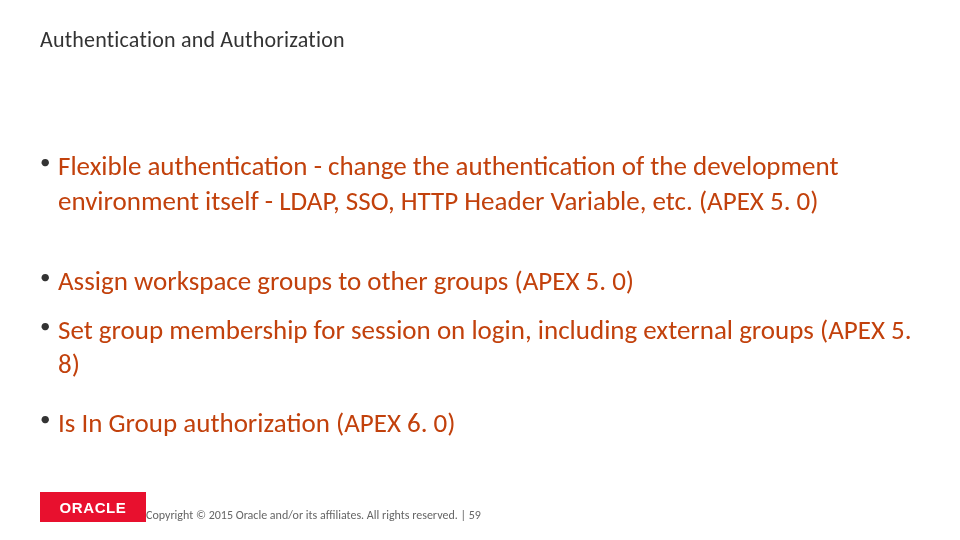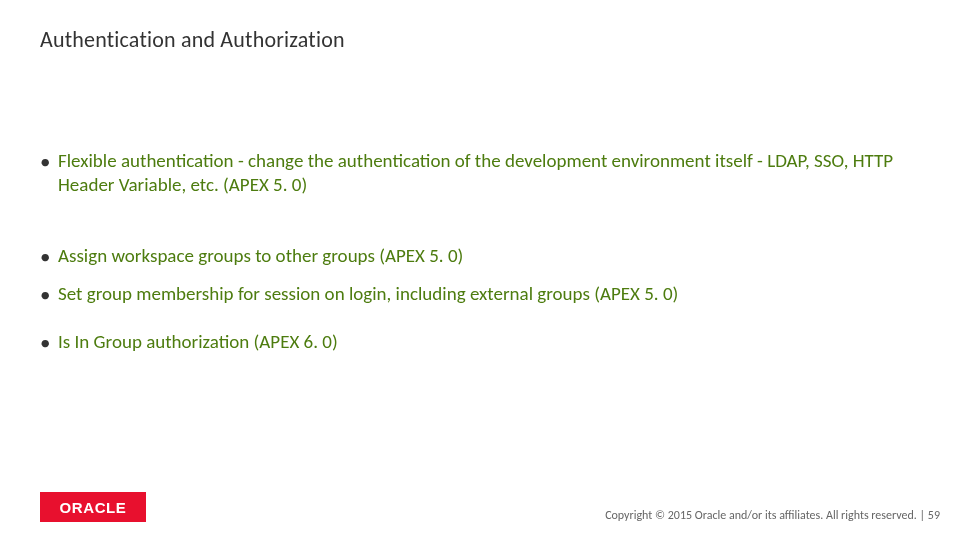--- a/index.html
+++ b/index.html
@@ -14,23 +14,23 @@
     font-size: 22px;
     font-weight: 400;
     color: #333;
     margin-bottom: 96px;
     letter-spacing: 0.2px;
   }
   .bullets {
     list-style: none;
   }
   .bullets li {
-    font-size: 19px;
+    font-size: 27px;
     line-height: 1.28;
-    color: #4d7c0f;
+    color: #c2410c;
     padding-left: 18px;
     position: relative;
     margin-bottom: 24px;
   }
   .bullets li::before {
     content: "•";
     position: absolute;
     left: 0;
     top: 0;
     color: #333;
@@ -42,21 +42,20 @@
   .bullets li.tight {
     margin-bottom: 14px;
   }
   .footer {
     position: absolute;
     left: 40px;
     right: 20px;
     bottom: 18px;
     display: flex;
     align-items: flex-end;
-    justify-content: space-between;
   }
   .logo {
     width: 106px;
     height: 30px;
     background: #e8102e;
     display: flex;
     align-items: center;
     justify-content: center;
   }
   .logo-text {
@@ -75,21 +74,21 @@
 </head>
 <body>
 
 <div class="slide">
 
   <h1 class="title">Authentication and Authorization</h1>
 
   <ul class="bullets">
     <li class="big-gap">Flexible authentication - change the authentication of the development environment itself - LDAP, SSO, HTTP Header Variable, etc. (APEX 5. 0)</li>
     <li class="tight">Assign workspace groups to other groups (APEX 5. 0)</li>
-    <li>Set group membership for session on login, including external groups (APEX 5. 0)</li>
+    <li>Set group membership for session on login, including external groups (APEX 5. 8)</li>
     <li>Is In Group authorization (APEX 6. 0)</li>
   </ul>
 
   <div class="footer">
     <div class="logo">
       <span class="logo-text">ORACLE</span>
     </div>
     <div class="copyright">Copyright © 2015 Oracle and/or its affiliates. All rights reserved.  | 59</div>
   </div>
 

